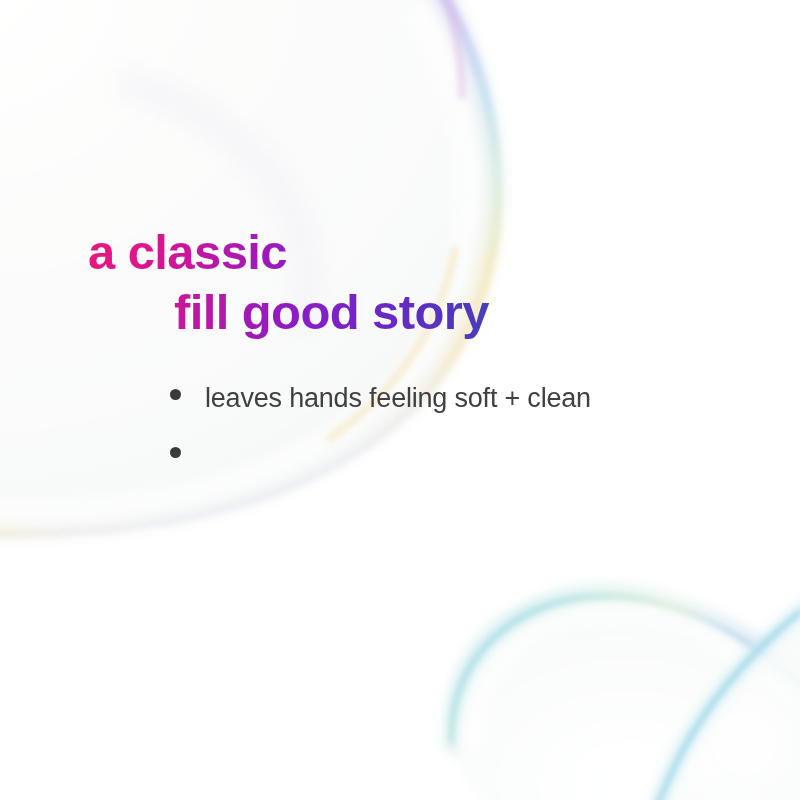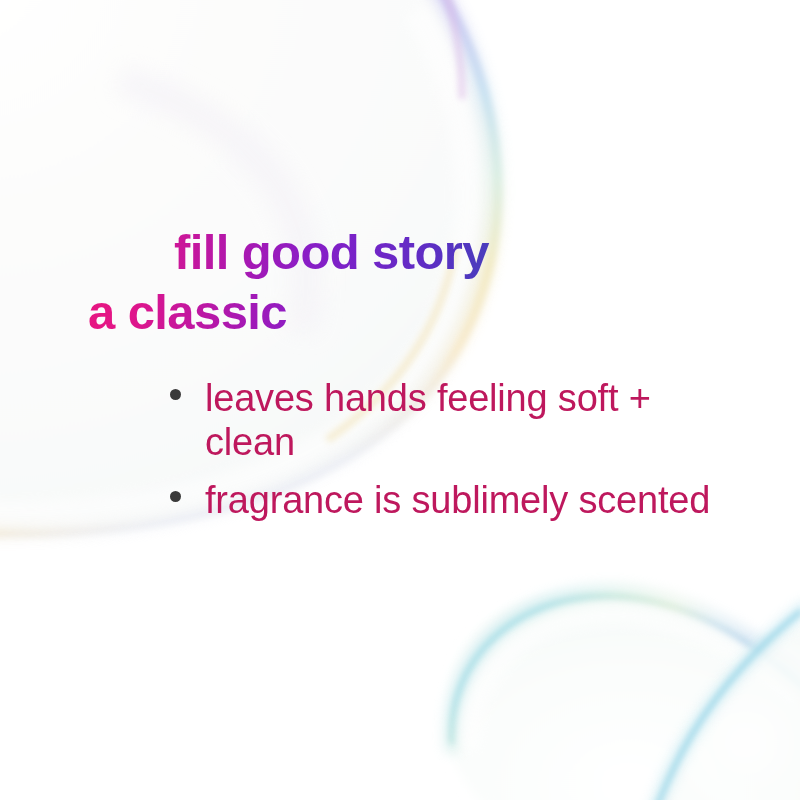--- a/index.html
+++ b/index.html
@@ -87,24 +87,24 @@
     flex:0 0 auto;
     width:11px; height:11px;
     border-radius:50%;
     background:#3a3a3a;
     margin-top:13px;
     margin-right:24px;
   }
 
   .bullet-text {
     flex:1 1 auto;
-    font-size:38px;
+    font-size:27px;
     font-weight:400;
     line-height:44px;
-    color:#be185d;
+    color:#404040;
     letter-spacing:-0.2px;
     max-width:540px;
   }
   .bullet-text.wrap { max-width:400px; }
 </style>
 </head>
 <body>
 
 <div id="stage">
 
@@ -225,32 +225,31 @@
                    C 746 656, 700 710, 672 770
                    C 658 800, 650 822, 646 842" fill="none" stroke="url(#brRim2)" stroke-width="15" opacity="0.35" filter="url(#blurMd)" stroke-linecap="round"></path>
         </g>
       </g>
     </svg>
   </div>
 
   <div class="content">
 
     <h1 class="headline grad-text">
+      <span class="hl-line hl-line-1">a classic</span>
       <span class="hl-line hl-line-2">fill good story</span>
-      <span class="hl-line hl-line-1">a classic</span>
     </h1>
 
     <ul class="bullets" style="list-style:none;">
 
       <li class="bullet-row">
         <span class="bullet-dot"></span>
         <span class="bullet-text">leaves hands feeling soft + clean</span>
       </li>
 
       <li class="bullet-row">
         <span class="bullet-dot"></span>
-        <span class="bullet-text">fragrance is sublimely scented</span>
       </li>
 
 
     </ul>
   </div>
 </div>
 
 </body></html>

